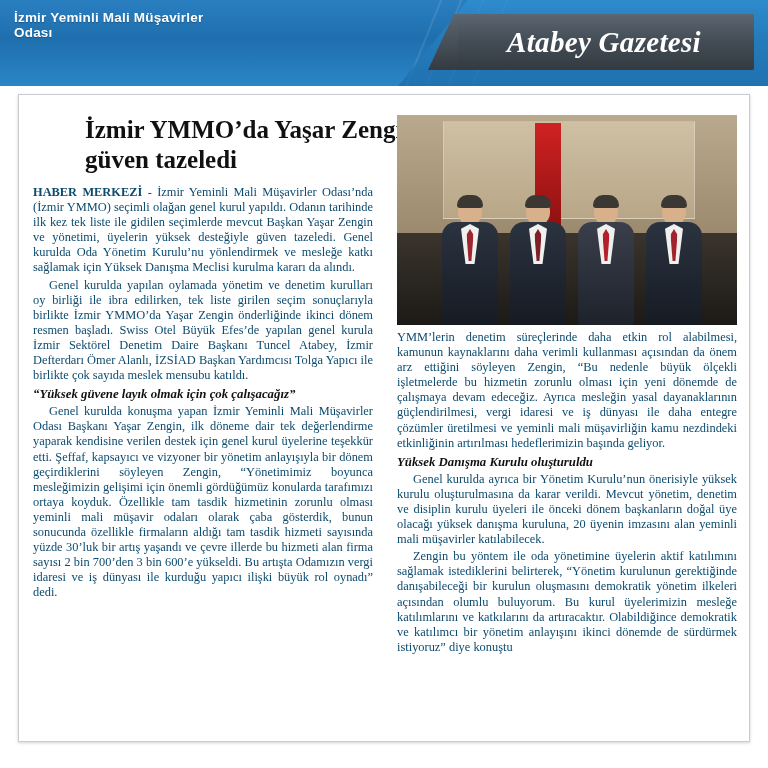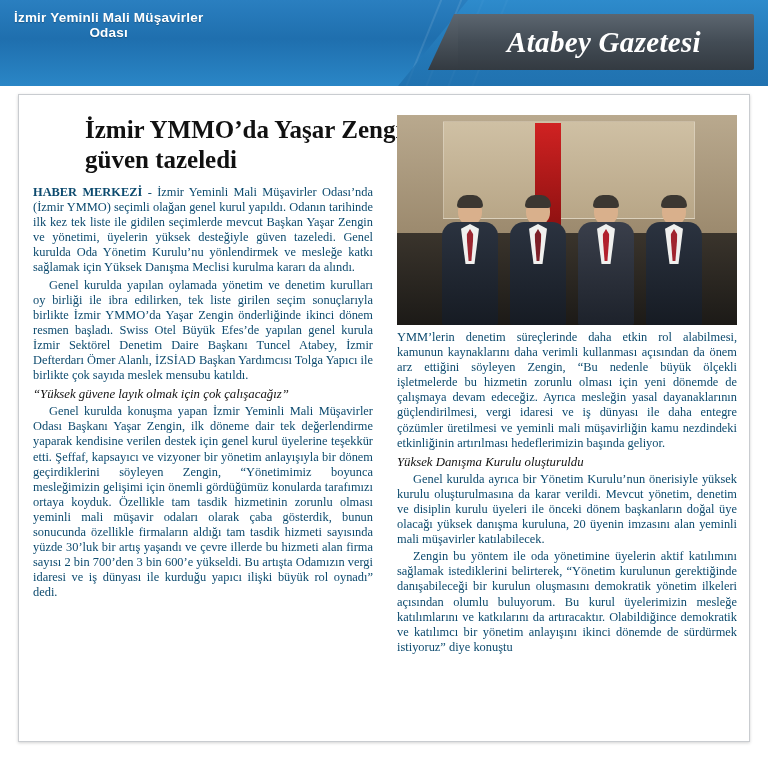--- a/index.html
+++ b/index.html
@@ -67,21 +67,20 @@
     letter-spacing: 0.5px;
   }
   .org-name {
     color: #ffffff;
     font-family: "Liberation Sans", sans-serif;
     font-weight: bold;
     font-size: 13.5px;
     line-height: 15px;
     letter-spacing: 0.2px;
     text-shadow: 0 1px 1px rgba(0,0,0,0.25);
-    text-align: center;
   }
   .masthead {
     position: absolute;
     right: 14px; top: 14px;
     width: 300px; height: 56px;
     background: linear-gradient(180deg,#5c6670 0%, #434c55 50%, #333a41 100%);
     border-radius: 2px;
     display: flex;
     align-items: center;
     justify-content: center;
@@ -237,21 +236,21 @@
     text-align: justify;
     margin: 0 0 2px 0;
     text-indent: 16px;
     -webkit-hyphens: auto;
     hyphens: auto;
   }
   p.body-text.first { text-indent: 0; }
   p.body-text b { font-weight: bold; }
   h3.subhead {
     font-family: "Liberation Serif", serif;
-    font-weight: normal;
+    font-weight: bold;
     font-style: italic;
     font-size: 12.8px;
     line-height: 16px;
     color: #111111;
     margin: 3px 0 2px 0;
   }
   .spacer-photo { height: 145px; }
 </style>
 </head>
 <body>

